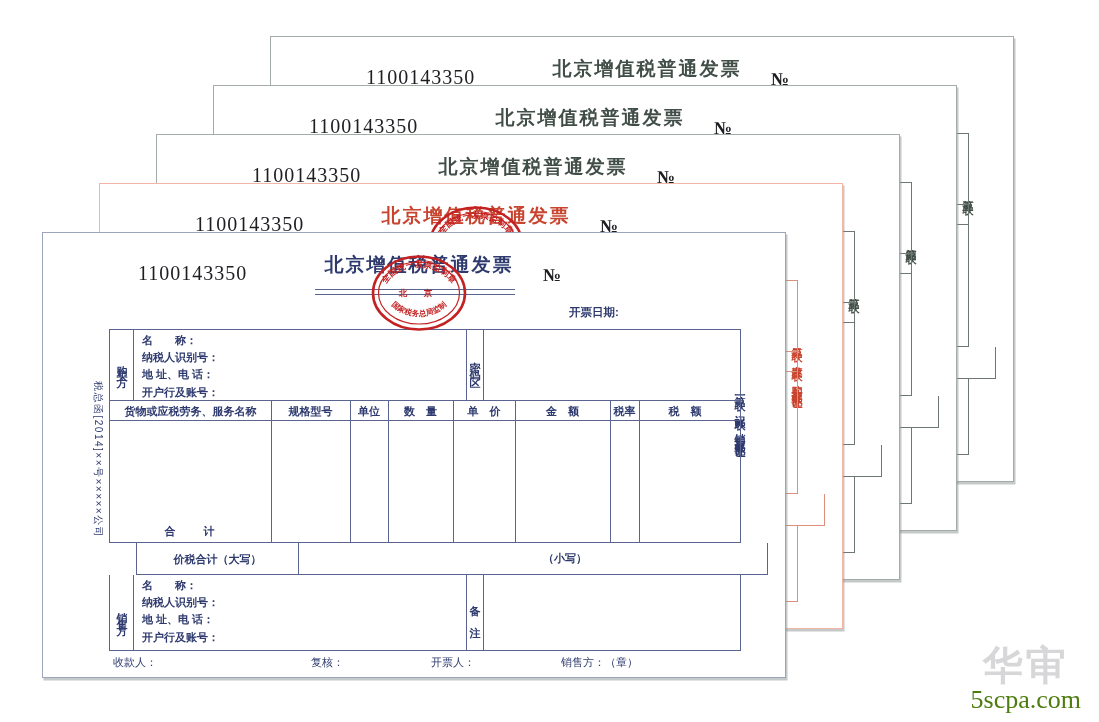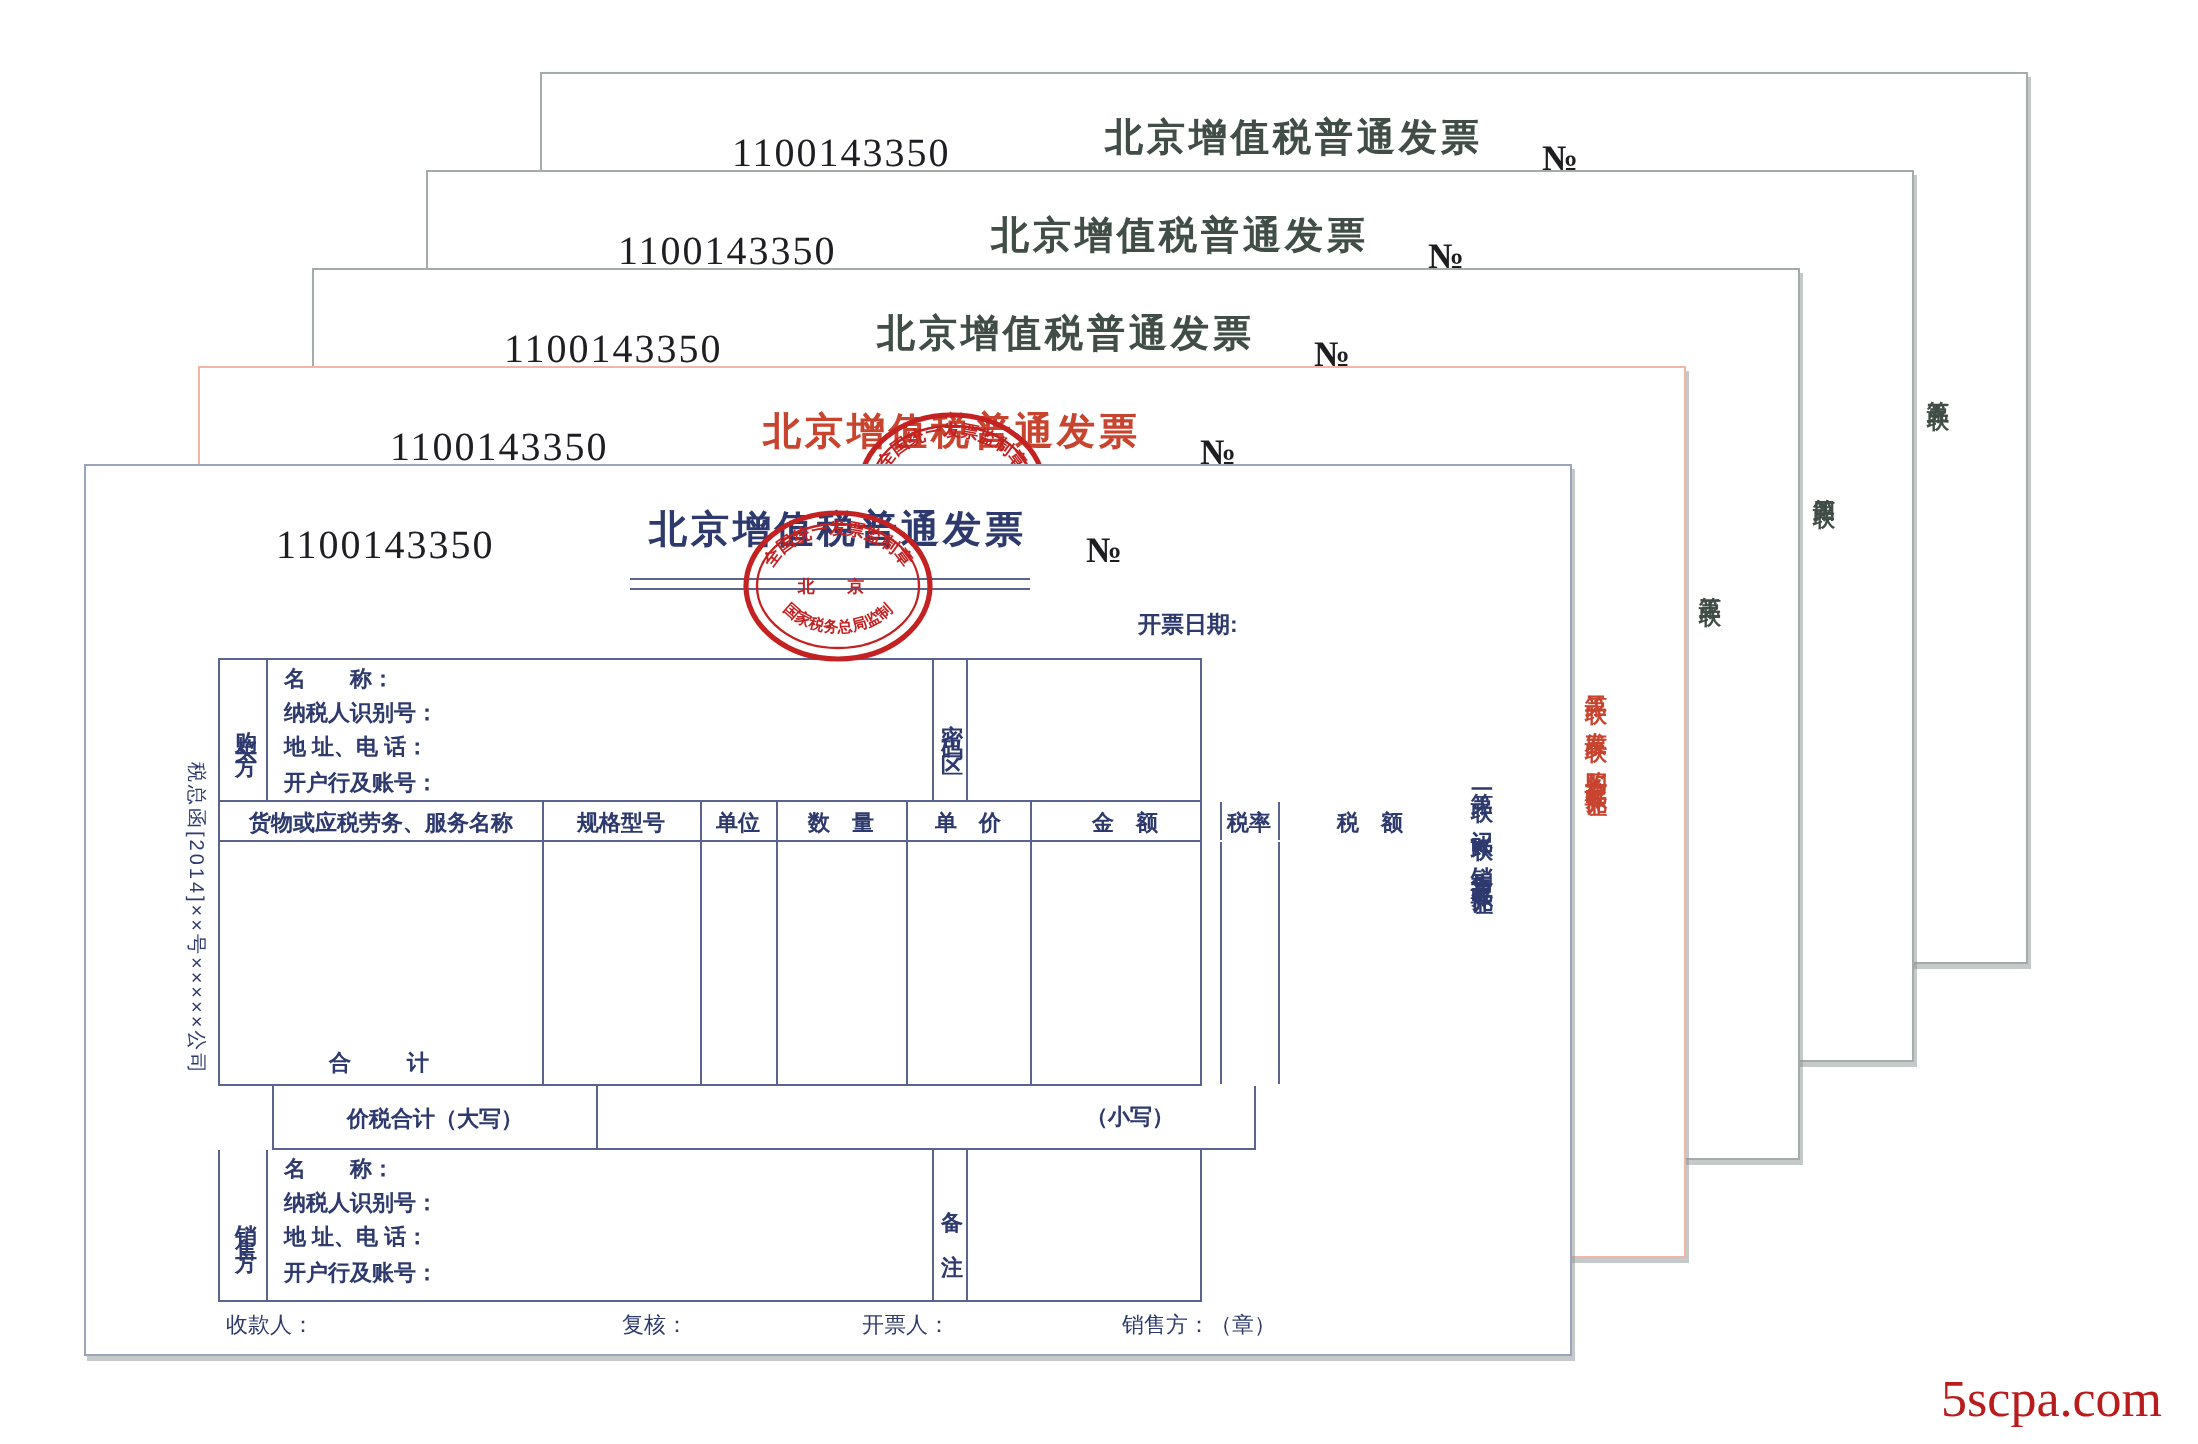--- a/index.html
+++ b/index.html
@@ -17,21 +17,21 @@
   .no-sym{position:absolute;left:500px;top:32px;font-family:"Liberation Serif",serif;
           font-size:18px;font-weight:bold;color:#1d1d22;}
   .date{position:absolute;left:526px;top:72px;font-size:11.5px;font-weight:bold;}
   .stamp{position:absolute;left:326px;top:14px;z-index:3;}
   .doc-ref{position:absolute;left:62px;top:148px;font-size:10px;letter-spacing:1.5px;
            white-space:nowrap;transform:rotate(90deg);transform-origin:0 0;}
   .copy-label{position:absolute;left:689px;top:154px;height:175px;font-size:11px;
               font-weight:bold;writing-mode:vertical-rl;text-orientation:upright;
               letter-spacing:2px;white-space:nowrap;}
   .form{position:absolute;left:66px;top:96px;width:621px;font-size:11px;}
-  .box{position:absolute;left:0;width:492px;box-sizing:border-box;}
+  .box{position:absolute;left:0;width:632px;box-sizing:border-box;}
   .b-all{border:1px solid var(--line);}
   .b-lrb{border:1px solid var(--line);border-top:none;}
   .vline{position:absolute;top:0;bottom:0;width:1px;background:var(--line);}
   .vlab{position:absolute;top:0;bottom:0;writing-mode:vertical-rl;text-orientation:upright;
         display:flex;align-items:center;justify-content:center;font-weight:bold;}
   .party-lab{left:0;width:23px;letter-spacing:6px;}
   .mid-lab{left:356px;width:17px;letter-spacing:8px;}
   .rows{position:absolute;left:32px;top:2px;line-height:17.2px;font-weight:bold;}
   .buyer-box{top:0;height:72px;}
   .items-header{top:72px;height:20px;}
@@ -44,27 +44,28 @@
   .sum-words{position:absolute;left:0;top:0;width:161px;height:32px;display:flex;
              align-items:center;justify-content:center;font-weight:bold;}
   .sum-figs{position:absolute;left:406px;top:8px;font-weight:bold;}
   .seller-box{top:246px;height:76px;}
   .remark-lab{letter-spacing:22px;padding-top:10px;}
   .footer{position:absolute;left:0;top:326px;width:621px;height:16px;font-weight:normal;}
   .footer span{position:absolute;white-space:nowrap;}
   .f0{left:4px;} .f1{left:202px;} .f2{left:322px;} .f3{left:452px;}
   .wm{position:absolute;right:18px;bottom:8px;text-align:center;z-index:0;}
   .wm-cn{font-size:40px;font-weight:bold;letter-spacing:3px;color:#d7d7d9;line-height:42px;}
-  .wm-en{font-family:"Liberation Serif",serif;font-size:26px;color:#b91c1c;line-height:28px;}
+  .wm-en{font-family:"Liberation Serif",serif;font-size:26px;color:#4d7c0f;line-height:28px;}
 </style>
 </head>
 <body>
 
 <div id="canvas">
   <div class="wm">
+    <div class="wm-cn">华审</div>
     <div class="wm-en">5scpa.com</div>
   </div>
 <div class="sheet" style="left: 42px; top: 232px; z-index: 5; --ink: #2e3a6e; --line: #5a648e; --border: #9aa4ba;">
     <div class="serial">1100143350</div>
     <div class="title">北京增值税普通发票</div>
     <div class="dbl-line"></div>
     <div class="no-sym">№</div>
     <div class="date">开票日期:</div>
     <svg class="stamp" width="100" height="92" viewBox="0 0 100 92">
       <ellipse cx="50" cy="46" rx="46" ry="36.5" fill="none" stroke="#c42222" stroke-width="2.6"></ellipse>

